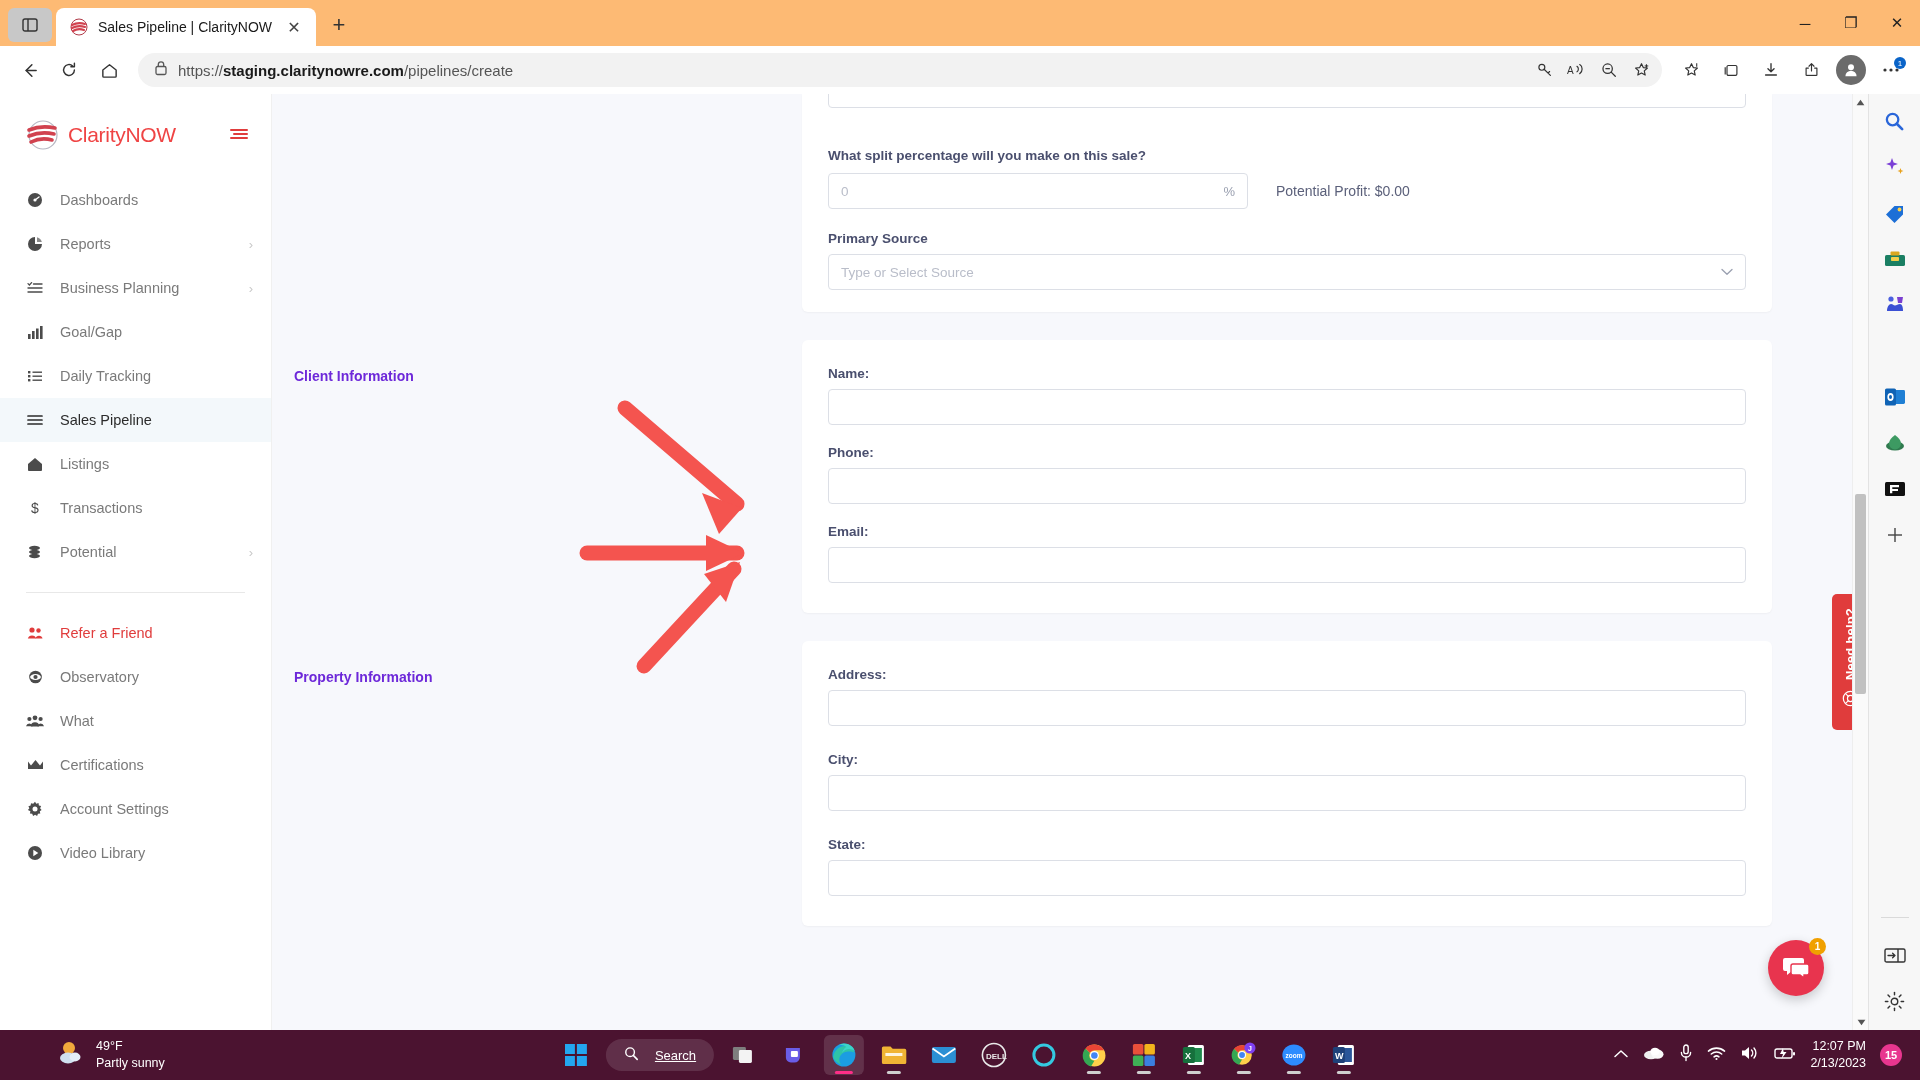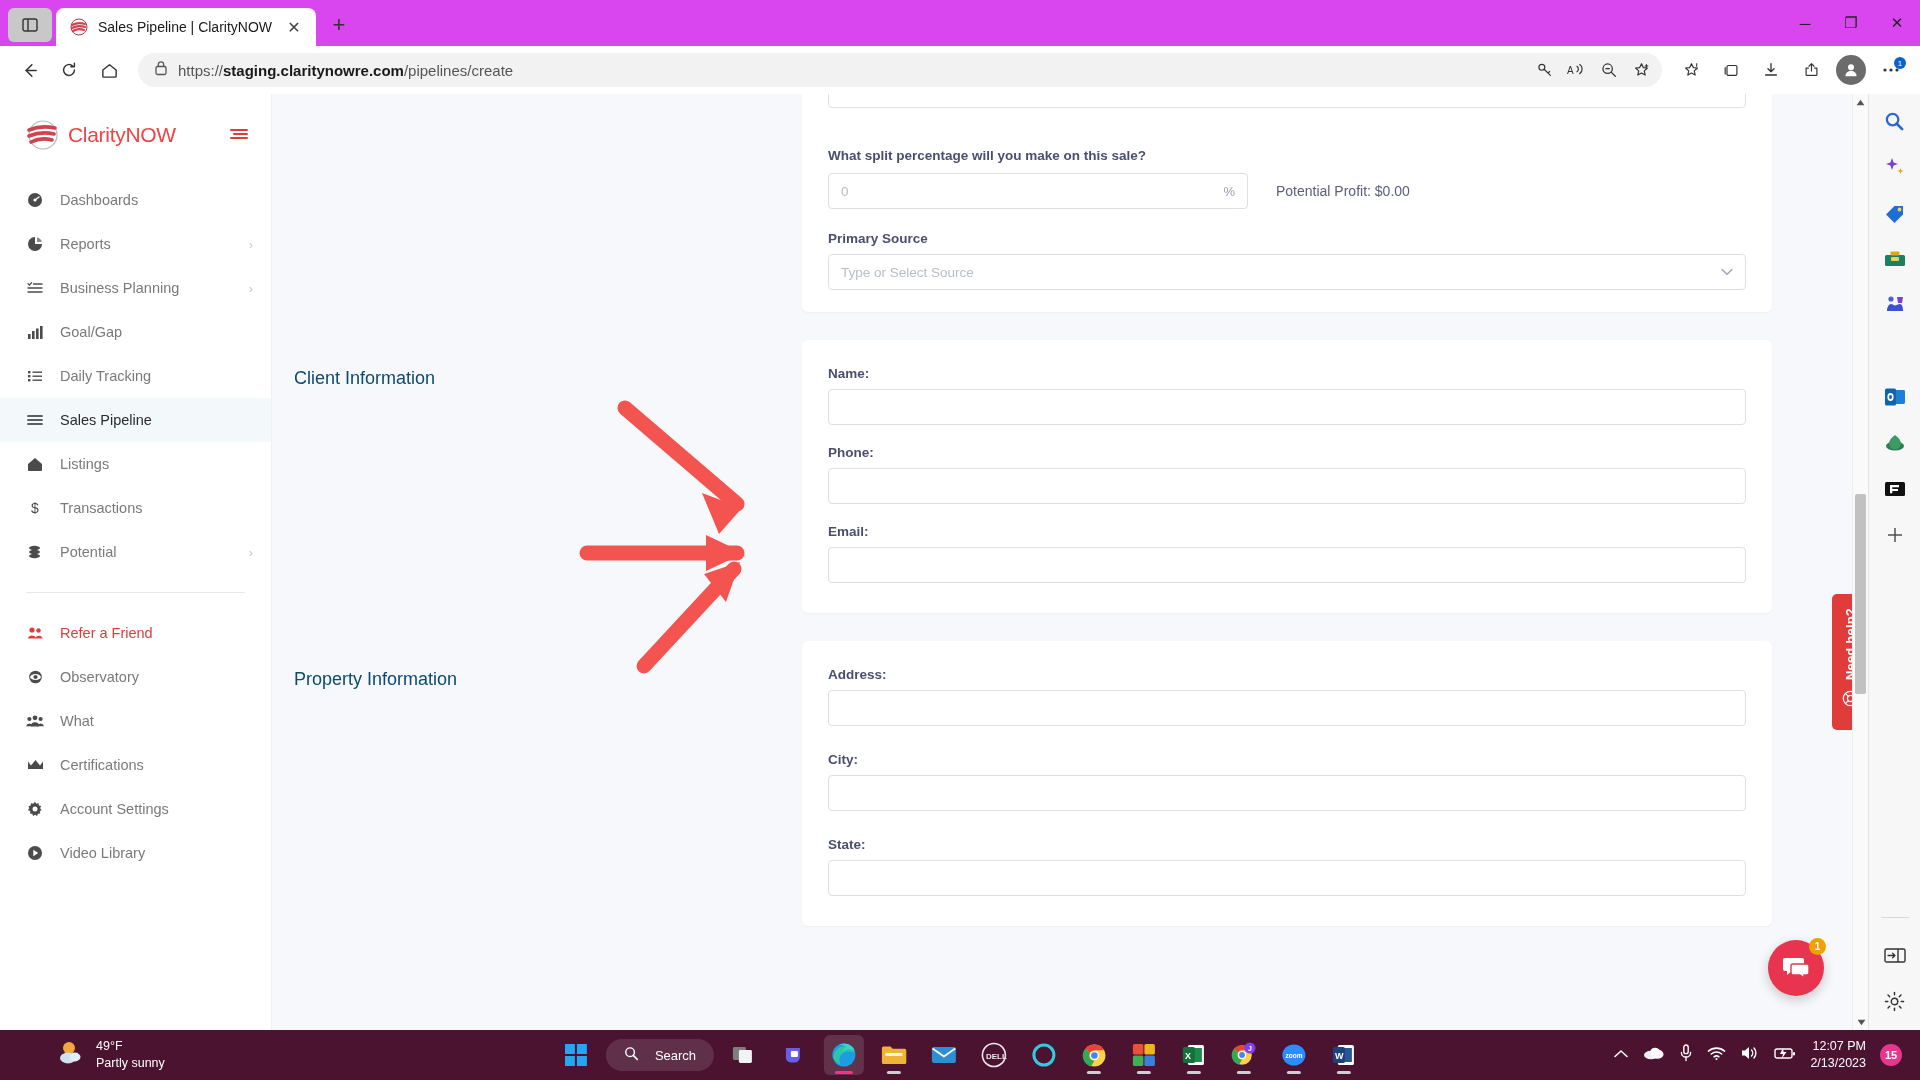--- a/index.html
+++ b/index.html
@@ -7,21 +7,21 @@
     width: 1920px; height: 1080px;
     font-family: "Liberation Sans", sans-serif;
     overflow: hidden;
     background: #ffffff;
   }
 
   
   .browser { width: 1920px; height: 1030px; background: #ffffff; position: relative; }
 
   .tabstrip {
-    height: 46px; background: #d946ef;
+    height: 46px; background: #fdba74;
     display: flex; align-items: flex-end; padding-left: 8px;
     position: relative;
   }
   .tab-tool-btn {
     width: 44px; height: 34px; margin-bottom: 4px; margin-right: 4px;
     background: #c8c8c8; border-radius: 6px;
     display: flex; align-items: center; justify-content: center;
   }
   .tab {
     height: 38px; min-width: 240px; background: #ffffff;
@@ -86,22 +86,22 @@
   .nav-item.accent { color: #e03c3c; }
   .nav-item.accent .ic { color: #e03c3c; }
   .nav-caret { margin-left: auto; color: #c9c9c9; font-size: 13px; }
   .nav-sep { height: 1px; background: #e8e8e8; margin: 18px 26px; }
 
   
   .content { flex: 1; background: #f7f8fc; position: relative; overflow: hidden; }
   .form-scroll { position: relative; height: 936px; }
 
   .row { display: flex; padding: 0 40px 0 0; }
-  .row-label { width: 530px; flex: 0 0 530px; padding-left: 22px; font-size: 18px;
-    font-weight: 400; color: #0c4a6e; }
+  .row-label { width: 530px; flex: 0 0 530px; padding-left: 22px; font-size: 14px;
+    font-weight: 700; color: #6d28d9; }
   .card { background: #ffffff; border-radius: 6px; flex: 1; margin-right: 56px;
     box-shadow: 0 1px 2px rgba(0,0,0,.04); }
 
   .field-label { font-size: 13.5px; font-weight: 700; color: #4a4f6e; margin-bottom: 8px; }
   .q-label { font-size: 13.5px; font-weight: 600; color: #4a4f6e; margin-bottom: 10px; }
   .inp {
     height: 34px; border: 1px solid #dcdfe6; border-radius: 4px; background: #fff;
     display: flex; align-items: center; padding: 0 12px; font-size: 13.5px; color: #b9bdc9;
   }
   .inp.tall { height: 36px; }
@@ -150,21 +150,21 @@
   .tb-weather .wtxt { font-size: 12.5px; line-height: 1.35; }
   .tb-center { position: absolute; left: 50%; transform: translateX(-50%);
     display: flex; align-items: center; gap: 10px; }
   .tb-app { width: 40px; height: 40px; border-radius: 6px; display: flex;
     align-items: center; justify-content: center; position: relative; }
   .tb-app .dot { position: absolute; bottom: 1px; left: 50%; transform: translateX(-50%);
     width: 14px; height: 3px; border-radius: 2px; background: #cfcfcf; }
   .tb-app.active { background: rgba(255,255,255,.13); }
   .tb-app.active .dot { background: #ff2e88; width: 18px; }
   .tb-search { height: 32px; border-radius: 16px; background: rgba(255,255,255,.12);
-    display: flex; align-items: center; gap: 16px; padding: 0 18px; font-size: 13px; }
+    display: flex; align-items: center; gap: 16px; padding: 0 18px; font-size: 13px; text-decoration: underline; }
   .tb-right { margin-left: auto; display: flex; align-items: center; gap: 14px; padding-right: 18px; }
   .tb-clock { font-size: 12.5px; line-height: 1.35; text-align: right; }
   .tb-badge { width: 22px; height: 22px; border-radius: 50%; background: #e8368f;
     display: flex; align-items: center; justify-content: center; font-size: 11px; font-weight: 700; }
 
   
   .arrows { position: absolute; left: 0; top: 0; width: 100%; height: 100%; pointer-events: none; }
 </style>
 </head>
 <body>

